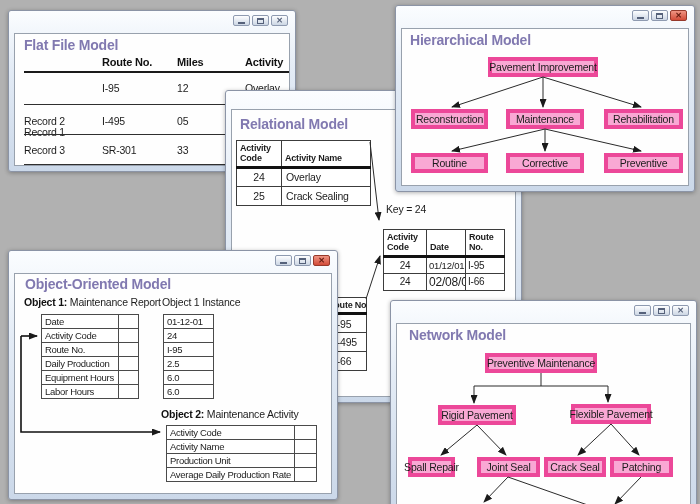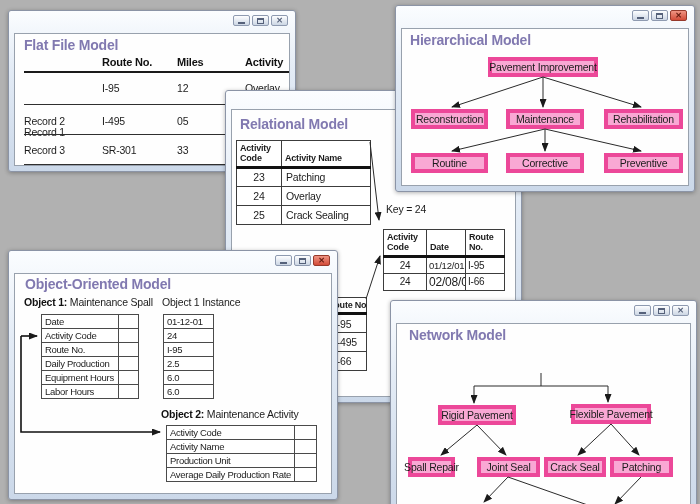--- a/index.html
+++ b/index.html
@@ -123,24 +123,20 @@
   <div class="window" style="left:225px; top:90px; width:297px; height:313px; z-index:20;">
     <div class="titlebar"></div>
     <div class="client slim">
       <div class="wtitle" style="left:8px; top:6px;">Relational Model</div>
 
       <table class="rt" style="left:4px; top:30px; width:134px;">
         <tbody>
             <tr>
           <th style="width:45px;">Activity Code</th>
           <th style="width:89px;">Activity Name</th>
-        </tr>
-        <tr style="height:19px;">
-          <td class="cc">23</td>
-          <td>Patching</td>
         </tr>
         <tr style="height:19px;">
           <td class="cc">24</td>
           <td>Overlay</td>
         </tr>
         <tr style="height:19px;">
           <td class="cc">25</td>
           <td>Crack Sealing</td>
         </tr>
       </tbody>
@@ -238,21 +234,21 @@
         <div class="wbtn red">
             <span class="g-close">✕</span>
           </div>
       </div>
     </div>
     <div class="client">
       <div class="wtitle" style="left:10px; top:2px;">Object-Oriented Model</div>
 
       <div class="abs oo-lbl" style="left:9px; top:22px;">
         <span class="oo-b">Object 1:</span>
-        <span>Maintenance Spall</span>
+        <span>Maintenance Report</span>
       </div>
       <span class="abs oo-lbl" style="left:147px; top:22px;">Object 1 Instance</span>
 
       <table class="oot" style="left:26px; top:40px; width:97px;">
         <tbody>
             <tr>
               <td style="width:77px;">Date</td>
               <td style="width:20px;"></td>
             </tr>
         <tr>
@@ -343,20 +339,21 @@
         <div class="wbtn">
             <div class="g-max"></div>
           </div>
         <div class="wbtn">
             <span class="g-close">✕</span>
           </div>
       </div>
     </div>
     <div class="client">
       <div class="wtitle" style="left:12px; top:3px;text-align:right;">Network Model</div>
+      <div class="node" style="left:88px; top:29px; width:112px; height:20px;">Preventive Maintenance</div>
       <div class="node" style="left:41px;  top:81px; width:78px; height:20px;">Rigid Pavement</div>
       <div class="node" style="left:174px; top:80px; width:80px; height:20px;">Flexible Pavement</div>
       <div class="node" style="left:11px;  top:133px; width:47px; height:20px;">Spall Repair</div>
       <div class="node" style="left:80px;  top:133px; width:63px; height:20px;">Joint Seal</div>
       <div class="node" style="left:147px; top:133px; width:62px; height:20px;">Crack Seal</div>
       <div class="node" style="left:213px; top:133px; width:63px; height:20px;">Patching</div>
       <svg class="overlay" width="297" height="185" viewBox="0 0 297 185">
         <line x1="144" y1="49" x2="144" y2="62" stroke="#2a2a2a" stroke-width="1"></line>
         <line x1="77" y1="62" x2="211" y2="62" stroke="#2a2a2a" stroke-width="1"></line>
         <line x1="77" y1="62" x2="77" y2="79" stroke="#2a2a2a" stroke-width="1" marker-end="url(#arw)"></line>

